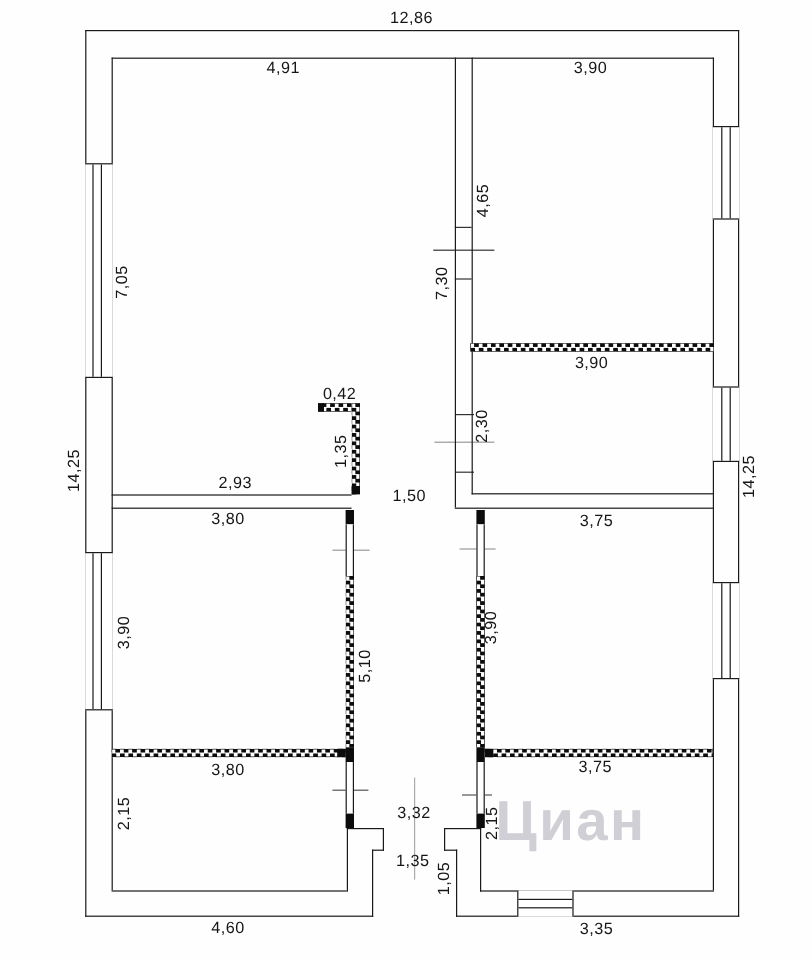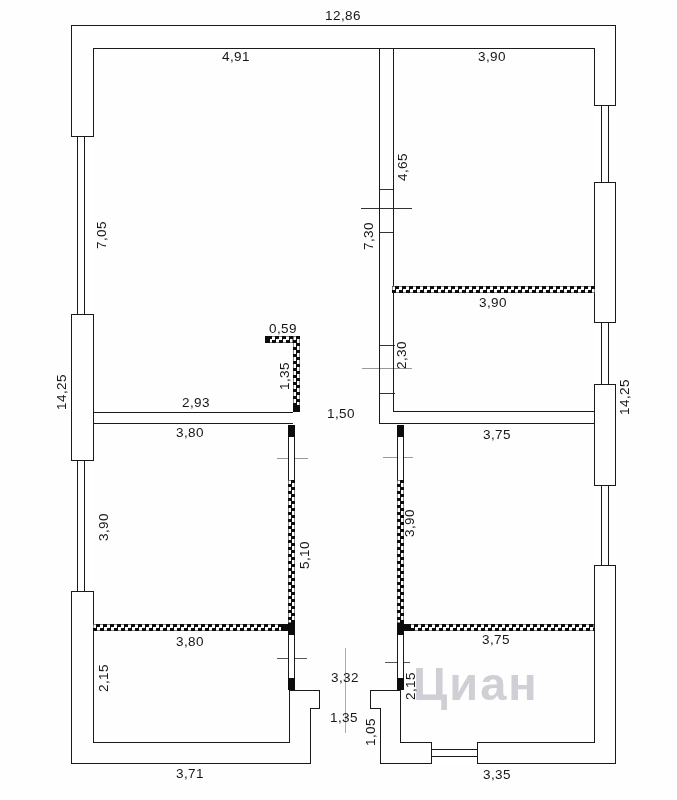--- a/index.html
+++ b/index.html
@@ -129,32 +129,32 @@
   <div class="tick" style="left:380px;top:393px;width:15px;height:1px;background:#333"></div>
   <div class="tick" style="left:277px;top:458px;width:31px;height:1px;background:#999"></div>
   <div class="tick" style="left:383px;top:457px;width:30px;height:1px;background:#999"></div>
   <div class="tick" style="left:277px;top:658px;width:30px;height:1px;background:#555"></div>
   <div class="tick" style="left:385px;top:662px;width:25px;height:1px;background:#555"></div>
   <div class="tick" style="left:345px;top:648px;width:1px;height:85px;background:#aaa"></div>
 
   <div class="dim" style="left:343px;top:15px">12,86</div>
   <div class="dim v" style="left:61px;top:392px">14,25</div>
   <div class="dim v" style="left:624px;top:397px">14,25</div>
-  <div class="dim" style="left:190px;top:773px">3,71</div>
+  <div class="dim" style="left:190px;top:773px">4,60</div>
   <div class="dim" style="left:497px;top:774px">3,35</div>
 
   <div class="dim" style="left:236px;top:56px">4,91</div>
   <div class="dim v" style="left:101px;top:235px">7,05</div>
   <div class="dim" style="left:492px;top:56px">3,90</div>
   <div class="dim v" style="left:402px;top:167px">4,65</div>
   <div class="dim v" style="left:368px;top:236px">7,30</div>
   <div class="dim" style="left:493px;top:302px">3,90</div>
   <div class="dim v" style="left:401px;top:355px">2,30</div>
 
-  <div class="dim" style="left:283px;top:328px">0,59</div>
+  <div class="dim" style="left:283px;top:328px">0,42</div>
   <div class="dim v" style="left:284px;top:376px">1,35</div>
   <div class="dim" style="left:341px;top:413px">1,50</div>
   <div class="dim" style="left:196px;top:402px">2,93</div>
 
   <div class="dim" style="left:190px;top:432px">3,80</div>
   <div class="dim" style="left:497px;top:434px">3,75</div>
   <div class="dim v" style="left:103px;top:527px">3,90</div>
   <div class="dim v" style="left:304px;top:555px">5,10</div>
   <div class="dim v" style="left:409px;top:523px">3,90</div>
 

